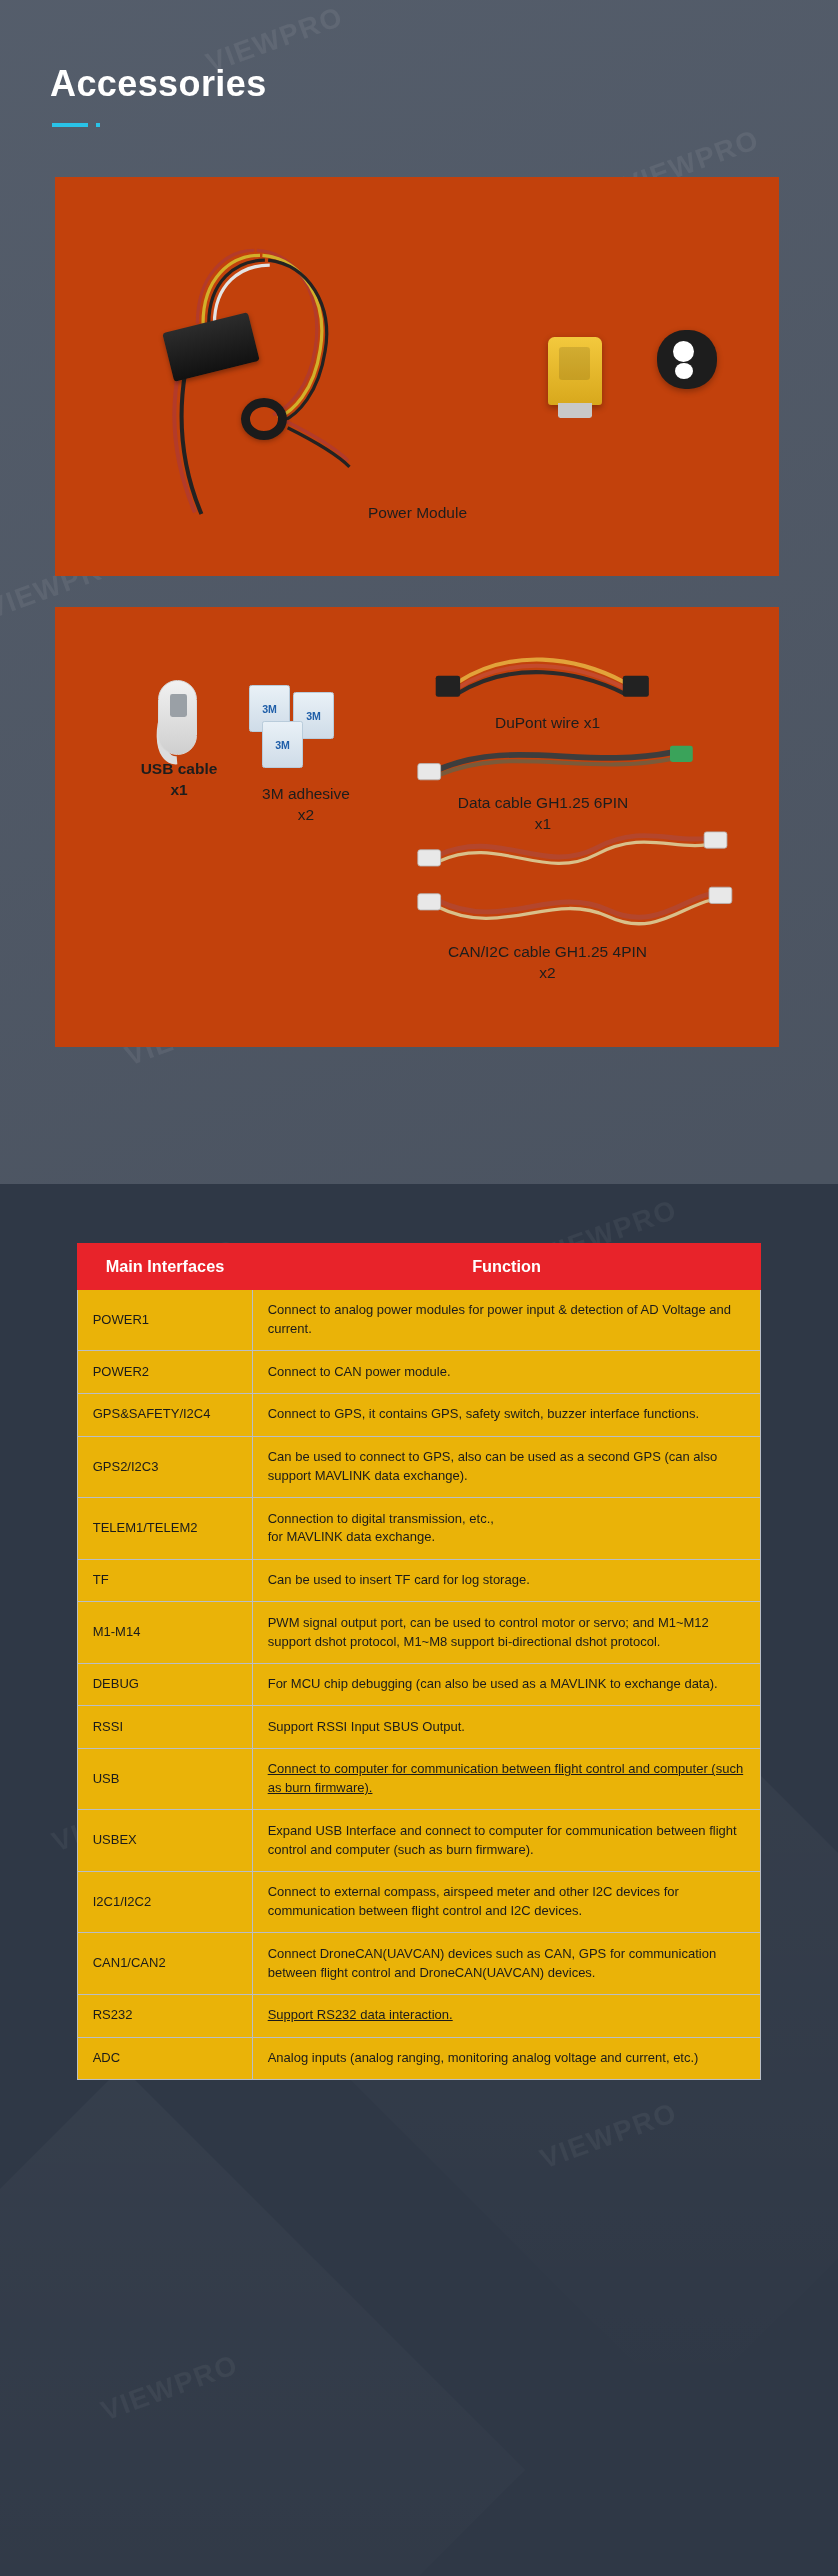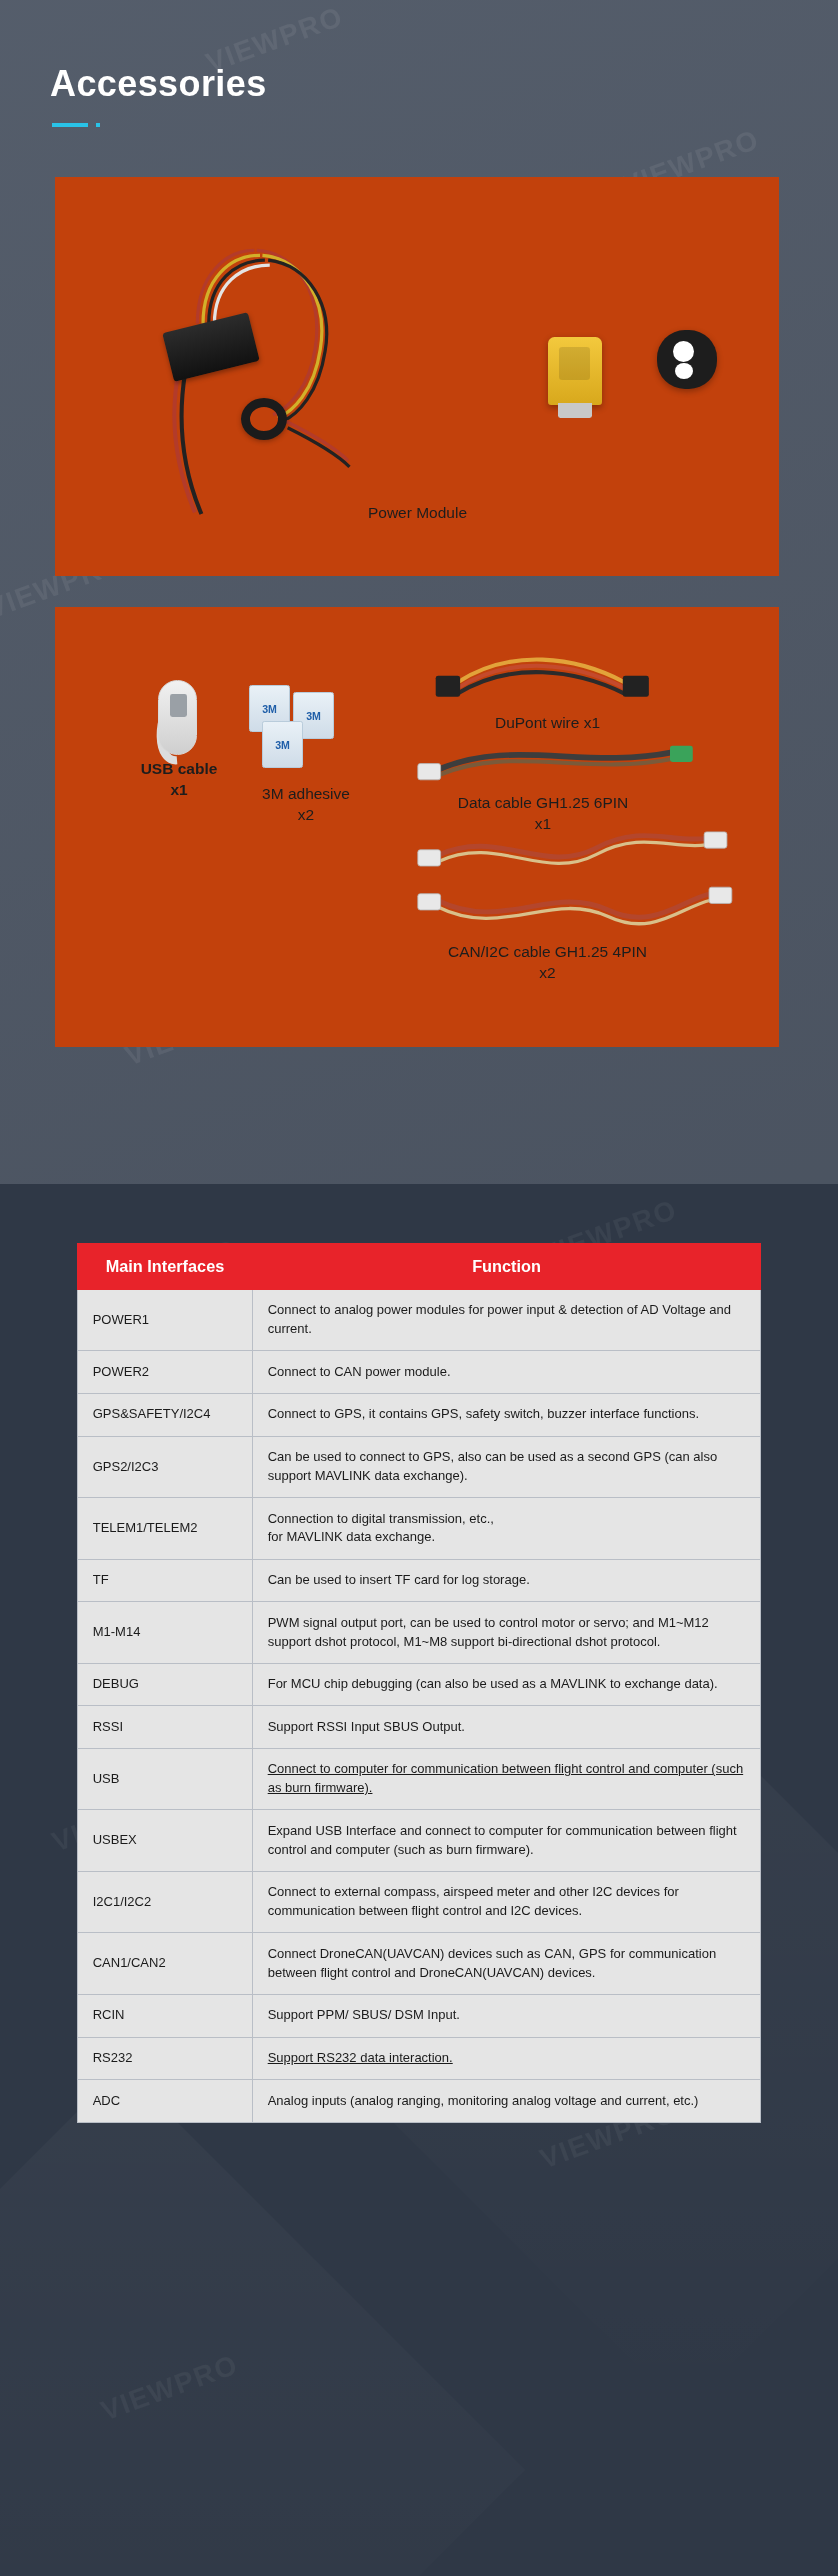--- a/index.html
+++ b/index.html
@@ -221,21 +221,21 @@
     width: 570px; height: 570px;
     background: linear-gradient(135deg, rgba(255,255,255,0.03), rgba(255,255,255,0));
     transform: rotate(45deg);
   }
   table.iface {
     position: relative;
     z-index: 3;
     margin: 59px auto 0 auto;
     width: 684px;
     border-collapse: collapse;
-    background: #e5e5e5;
+    background: #eab308;
   }
   table.iface th {
     background: #e8232a;
     color: #ffffff;
     font-size: 16.3px;
     font-weight: bold;
     padding: 13px 8.1px;
     border: 0.8px solid #e8232a;
   }
   table.iface th.col1 { width: 175px; }
@@ -404,24 +404,20 @@
           </tr>
           <tr>
             <td class="name">I2C1/I2C2</td>
             <td style="white-space: pre-line;">Connect to external compass, airspeed meter and other I2C devices for communication between flight control and I2C devices.</td>
           </tr>
           <tr>
             <td class="name">CAN1/CAN2</td>
             <td style="white-space: pre-line;">Connect DroneCAN(UAVCAN) devices such as CAN, GPS for communication between flight control and DroneCAN(UAVCAN) devices.</td>
           </tr>
           <tr>
-            <td class="name">RCIN</td>
-            <td style="white-space: pre-line;">Support PPM/ SBUS/ DSM Input.</td>
-          </tr>
-          <tr>
             <td class="name">RS232</td>
             <td style="white-space: pre-line; text-decoration: underline;">Support RS232 data interaction.</td>
           </tr>
           <tr>
             <td class="name">ADC</td>
             <td style="white-space: pre-line;">Analog inputs (analog ranging, monitoring analog voltage and current, etc.)</td>
           </tr>
         </tbody>
     </table>
   </section>

